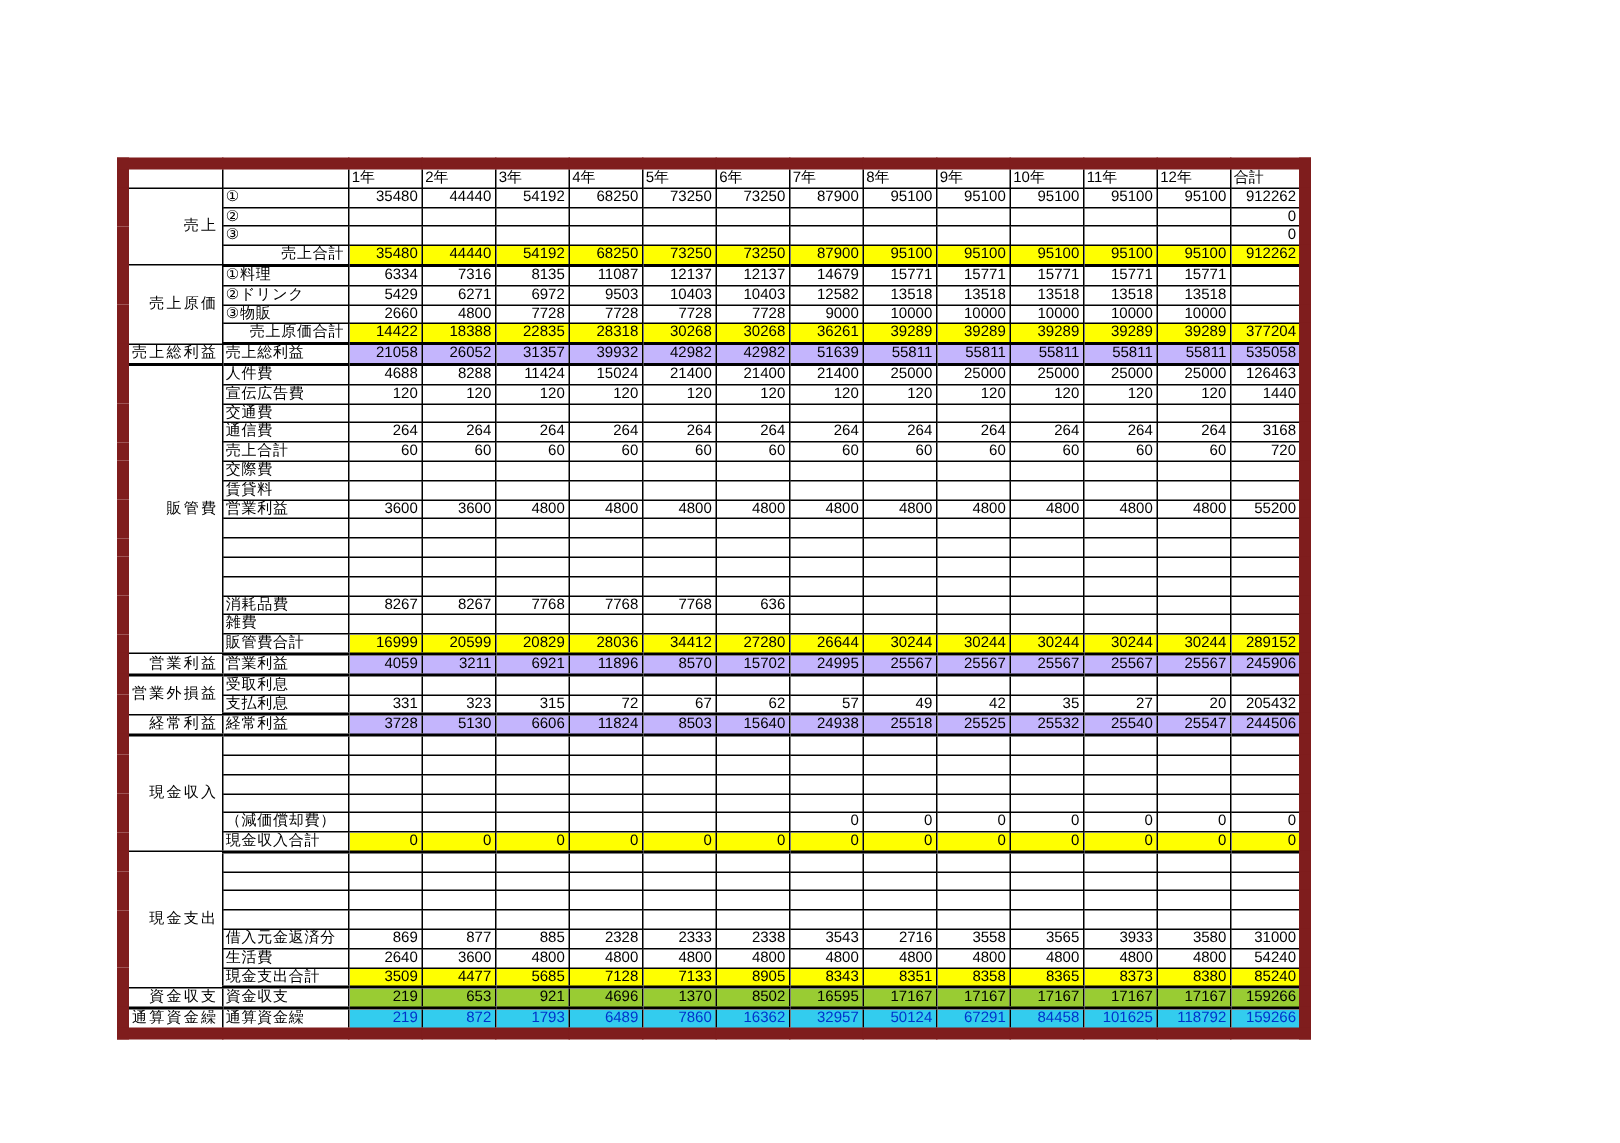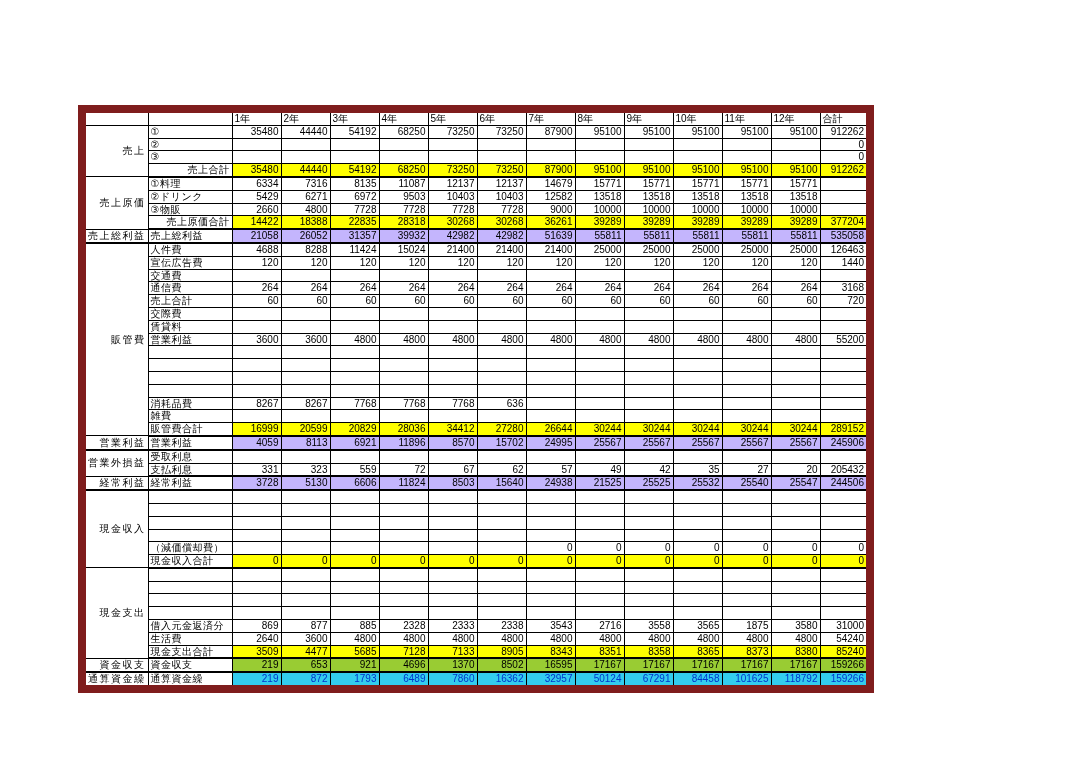--- a/index.html
+++ b/index.html
@@ -492,21 +492,21 @@
             <td class="num hl-yellow">30244</td>
             <td class="num hl-yellow">30244</td>
             <td class="num hl-yellow">30244</td>
             <td class="num hl-yellow">30244</td>
             <td class="num hl-yellow">289152</td>
           </tr>
           <tr class="group-end">
             <td rowspan="1" class="group-cell">営業利益</td>
             <td class="label">営業利益</td>
             <td class="num hl-orange">4059</td>
-            <td class="num hl-orange">8113</td>
+            <td class="num hl-orange">3211</td>
             <td class="num hl-orange">6921</td>
             <td class="num hl-orange">11896</td>
             <td class="num hl-orange">8570</td>
             <td class="num hl-orange">15702</td>
             <td class="num hl-orange">24995</td>
             <td class="num hl-orange">25567</td>
             <td class="num hl-orange">25567</td>
             <td class="num hl-orange">25567</td>
             <td class="num hl-orange">25567</td>
             <td class="num hl-orange">25567</td>
@@ -526,21 +526,21 @@
             <td class="num"></td>
             <td class="num"></td>
             <td class="num"></td>
             <td class="num"></td>
             <td class="num"></td>
           </tr>
           <tr class="group-end">
             <td class="label">支払利息</td>
             <td class="num">331</td>
             <td class="num">323</td>
-            <td class="num">559</td>
+            <td class="num">315</td>
             <td class="num">72</td>
             <td class="num">67</td>
             <td class="num">62</td>
             <td class="num">57</td>
             <td class="num">49</td>
             <td class="num">42</td>
             <td class="num">35</td>
             <td class="num">27</td>
             <td class="num">20</td>
             <td class="num">205432</td>
@@ -548,21 +548,21 @@
           <tr class="group-end">
             <td rowspan="1" class="group-cell">経常利益</td>
             <td class="label">経常利益</td>
             <td class="num hl-orange">3728</td>
             <td class="num hl-orange">5130</td>
             <td class="num hl-orange">6606</td>
             <td class="num hl-orange">11824</td>
             <td class="num hl-orange">8503</td>
             <td class="num hl-orange">15640</td>
             <td class="num hl-orange">24938</td>
-            <td class="num hl-orange">21525</td>
+            <td class="num hl-orange">25518</td>
             <td class="num hl-orange">25525</td>
             <td class="num hl-orange">25532</td>
             <td class="num hl-orange">25540</td>
             <td class="num hl-orange">25547</td>
             <td class="num hl-orange">244506</td>
           </tr>
           <tr>
             <td rowspan="6" class="group-cell">現金収入</td>
             <td class="label"></td>
             <td class="num"></td>
@@ -729,21 +729,21 @@
             <td class="num">869</td>
             <td class="num">877</td>
             <td class="num">885</td>
             <td class="num">2328</td>
             <td class="num">2333</td>
             <td class="num">2338</td>
             <td class="num">3543</td>
             <td class="num">2716</td>
             <td class="num">3558</td>
             <td class="num">3565</td>
-            <td class="num">1875</td>
+            <td class="num">3933</td>
             <td class="num">3580</td>
             <td class="num">31000</td>
           </tr>
           <tr>
             <td class="label">生活費</td>
             <td class="num">2640</td>
             <td class="num">3600</td>
             <td class="num">4800</td>
             <td class="num">4800</td>
             <td class="num">4800</td>

